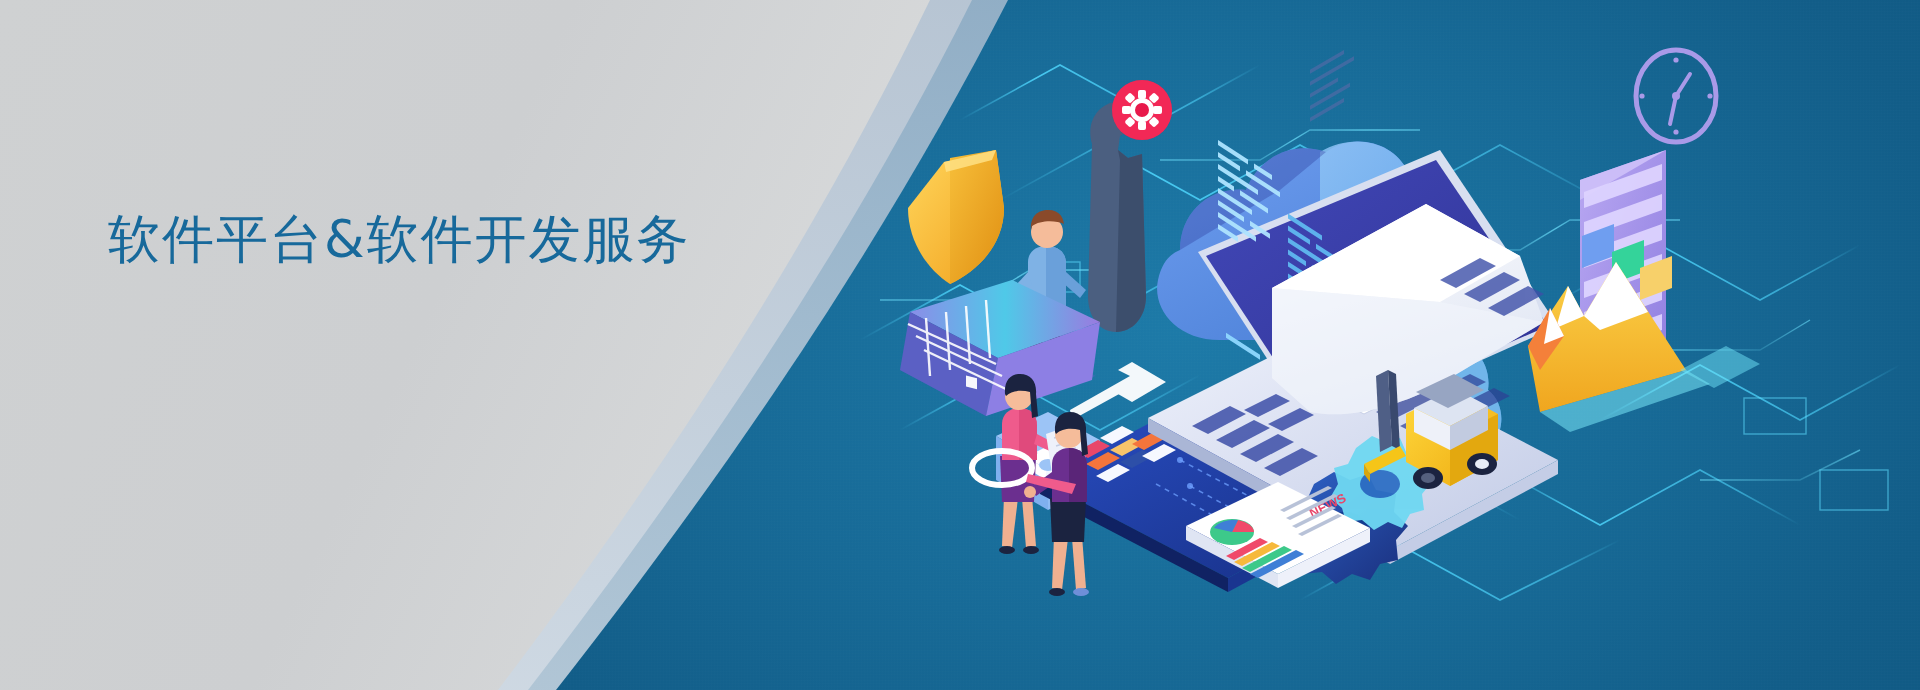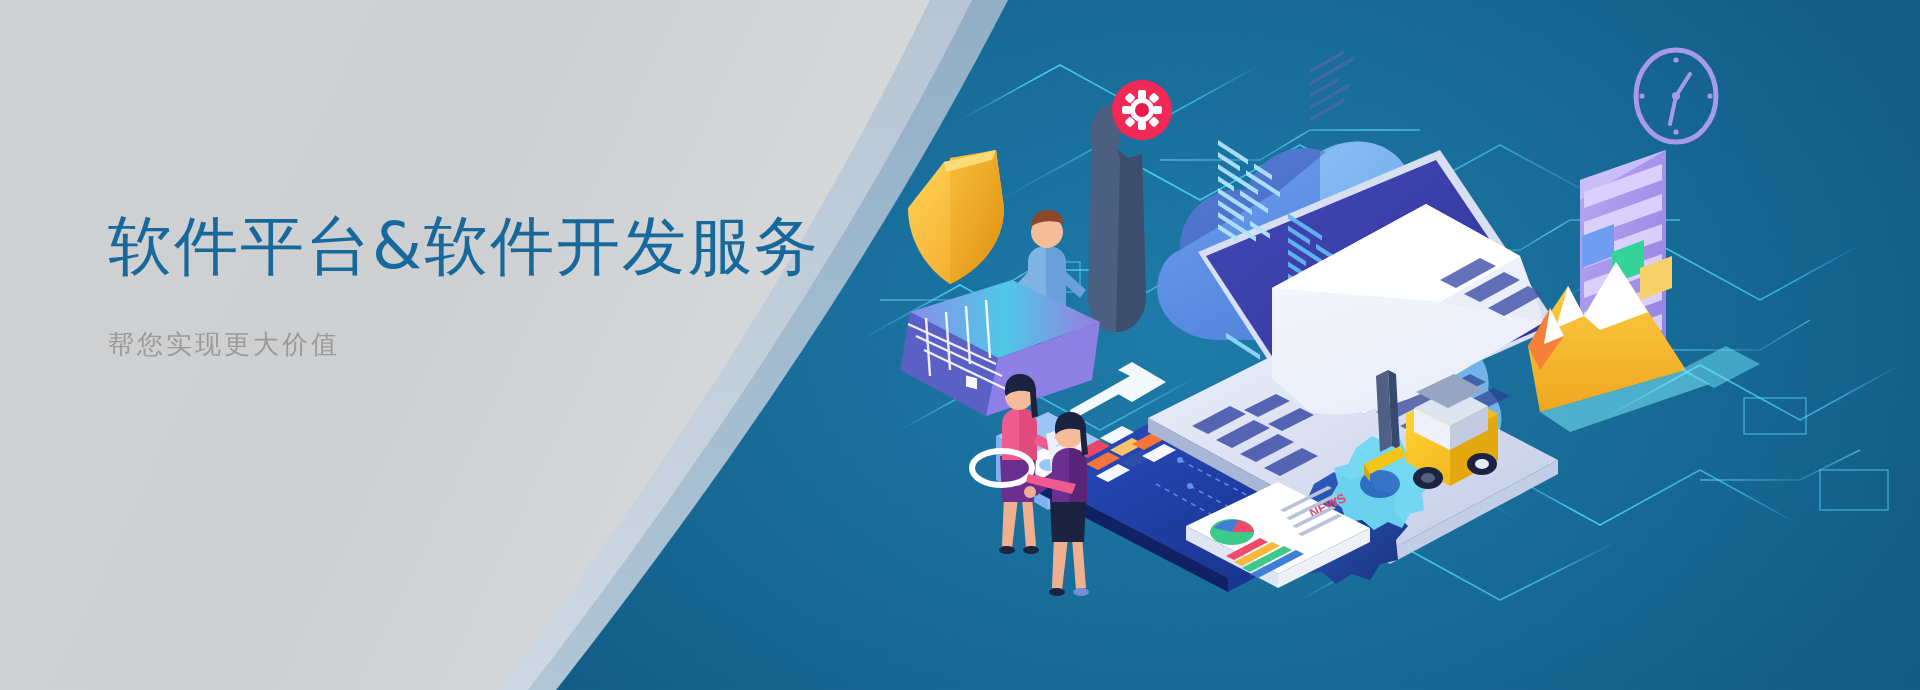--- a/index.html
+++ b/index.html
@@ -33,21 +33,21 @@
   
   .gray-curve{
     position:absolute;left:0;top:0;width:1120px;height:690px;
   }
 
   
   .text-block{
     position:absolute;left:108px;top:210px;width:740px;
   }
   .headline{
-    font-size:64px;line-height:1.15;font-weight:400;
+    font-size:52px;line-height:1.15;font-weight:400;
     color:#17699b;letter-spacing:2px;white-space:nowrap;
     font-family:"DejaVu Sans","Liberation Sans",sans-serif;
   }
   .subhead{
     margin-top:44px;
     font-size:26px;line-height:1.3;font-weight:400;
     color:#9a9a9a;letter-spacing:3px;white-space:nowrap;
     font-family:"DejaVu Sans","Liberation Sans",sans-serif;
   }
 
@@ -127,21 +127,20 @@
 
     <path d="M0 0 L1008 0 C 900 210, 760 430, 556 690 L0 690 Z" fill="url(#edgeGrad2)" opacity=".9"></path>
 
     <path d="M0 0 L972 0 C 868 208, 730 428, 528 690 L0 690 Z" fill="url(#edgeGrad1)" opacity=".95"></path>
 
     <path d="M0 0 L930 0 C 830 206, 698 426, 498 690 L0 690 Z" fill="url(#grayGrad)"></path>
   </svg>
 
   <div class="text-block">
     <div class="headline">软件平台&amp;软件开发服务</div>
-    <div class="subhead">帮您实现更大价值</div>
   </div>
 
   <div class="illus">
   <svg width="1040" height="610" viewBox="0 0 1040 610">
     <defs>
       <linearGradient id="shieldG" x1="0" y1="0" x2="1" y2="1">
         <stop offset="0" stop-color="#ffd65c"></stop>
             <stop offset="1" stop-color="#f1a01c"></stop>
       </linearGradient>
       <linearGradient id="shieldG2" x1="0" y1="0" x2="1" y2="1">

